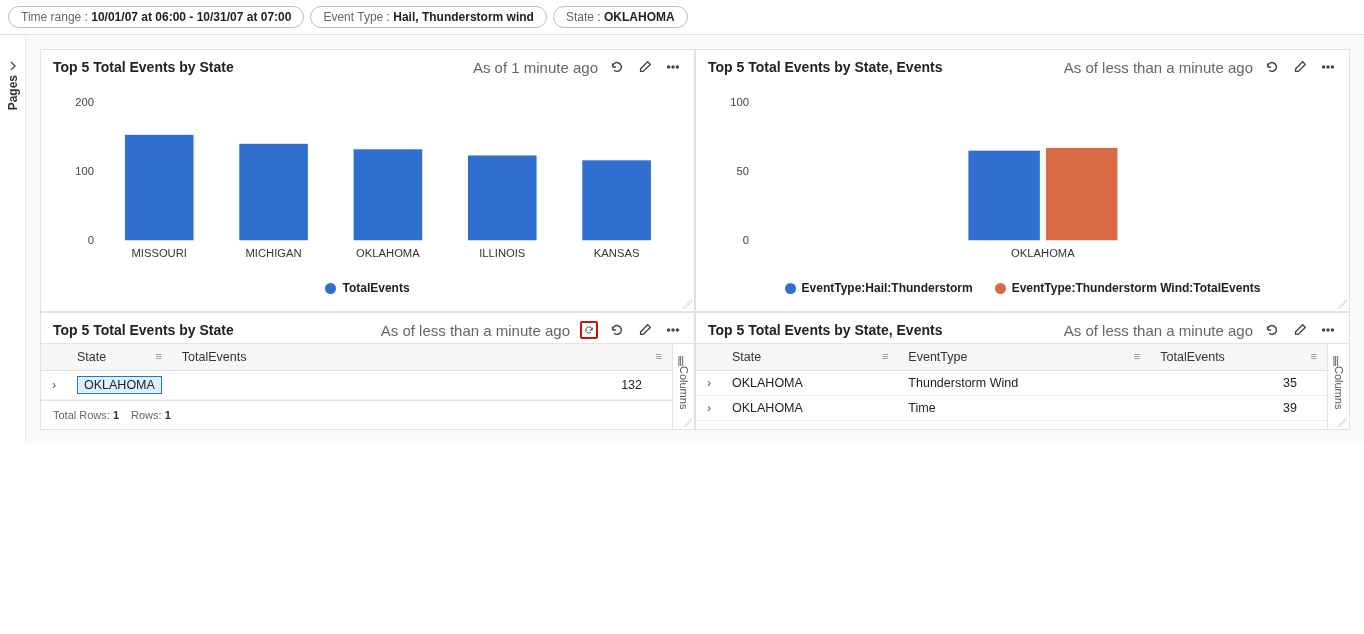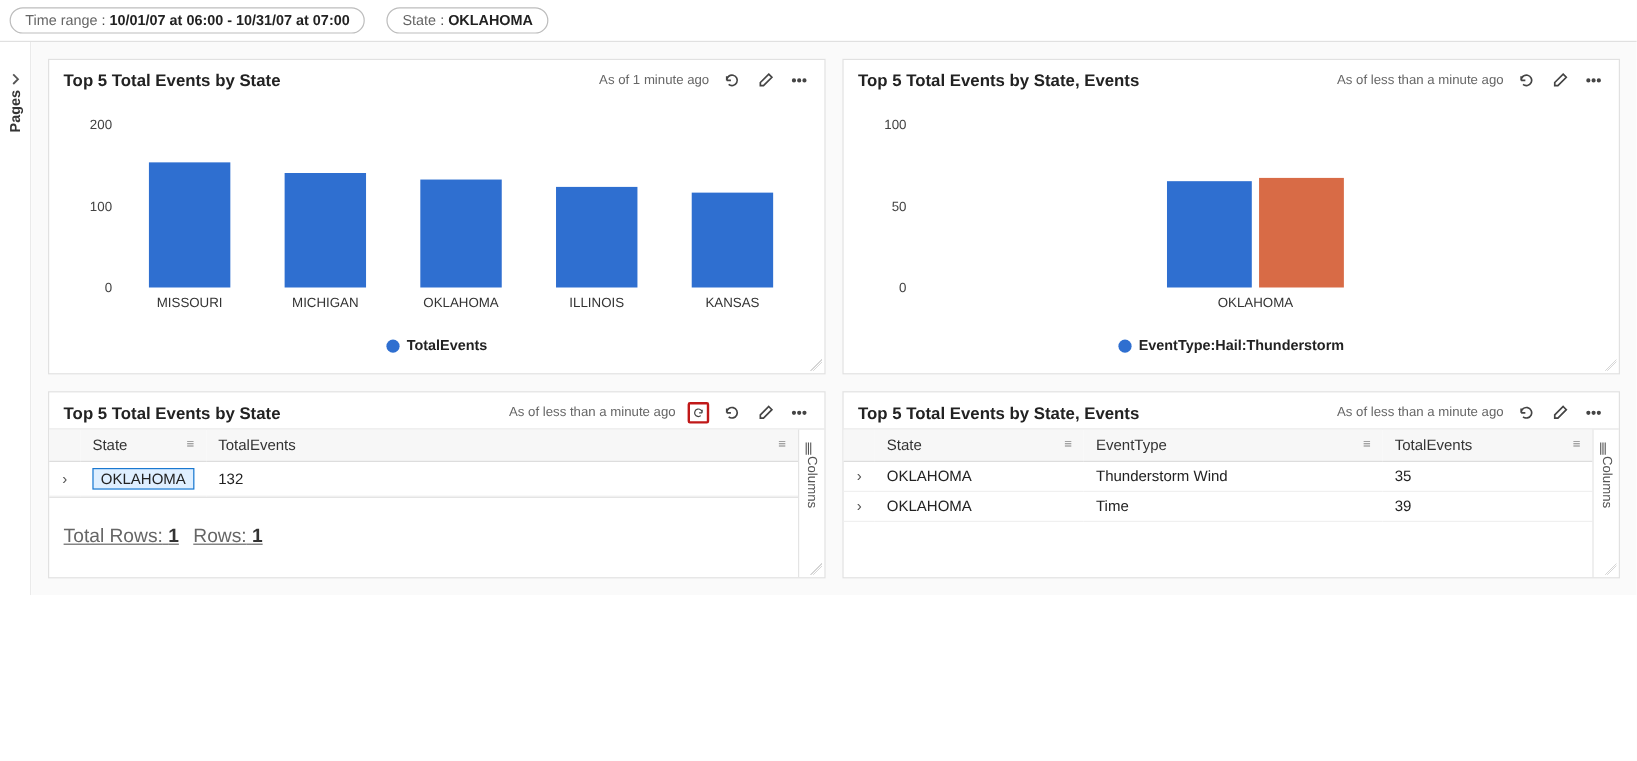--- a/index.html
+++ b/index.html
@@ -1,45 +1,45 @@
 <!DOCTYPE html>
 <html><head>
 <meta charset="utf-8">
 <style>
 * { box-sizing: border-box; margin: 0; padding: 0; }
 body { font-family: "Segoe UI", Arial, sans-serif; font-size: 13px; background: #fff; color: #222; }
 
-.filter-bar { display: flex; gap: 18px; padding: 6px 8px; border-bottom: 1px solid #e0e0e0; align-items: center; }
+.filter-bar { display: flex; gap: 6px; padding: 6px 8px; border-bottom: 1px solid #e0e0e0; align-items: center; }
 .filter-pill {
   border: 1px solid #bdbdbd; border-radius: 14px; padding: 3px 12px; font-size: 12px;
   color: #444; background: #fff; cursor: pointer;
 }
 .filter-pill .k { color: #666; }
 .filter-pill .v { font-weight: 600; color: #222; }
 
 .layout { display: flex; }
 .pages-tab {
   width: 26px; display: flex; align-items: flex-start; justify-content: center;
   padding-top: 40px; border-right: 1px solid #eaeaea; font-size: 12px; color: #333;
 }
 .pages-rot { writing-mode: vertical-rl; transform: rotate(180deg); font-weight: 600; }
 .pages-chevron { position: absolute; top: 60px; left: 8px; color: #555; }
 
 .grid {
-  flex: 1; display: grid; grid-template-columns: 1fr 1fr; gap: 14px;
+  flex: 1; display: grid; grid-template-columns: 1fr 1fr; gap: 0;
   padding: 14px; background: #fafafa;
 }
 .tile {
   background: #fff; border: 1px solid #e1e1e1; position: relative;
   display: flex; flex-direction: column;
 }
 .tile-header { display: flex; align-items: center; justify-content: space-between; padding: 8px 12px 4px; }
 .tile-title { font-weight: 600; font-size: 14px; color: #222; }
 .tile-tools { display: flex; align-items: center; gap: 10px; color: #555; }
-.ts { font-size: 11px; color: #666; }
+.ts { font-size: 15px; color: #666; }
 .icon-btn { width: 18px; height: 18px; display: inline-flex; align-items: center; justify-content: center; cursor: pointer; color: #444; }
 .icon-btn svg { width: 14px; height: 14px; stroke: currentColor; fill: none; stroke-width: 1.6; }
 .highlight-red { border: 2px solid #c01818; padding: 2px; border-radius: 2px; }
 
 .chart-body { flex: 1; padding: 4px 10px 8px; position: relative; }
 .chart-svg { width: 100%; height: 190px; }
 .legend { display: flex; gap: 22px; justify-content: center; padding: 4px 0 8px; font-size: 12px; }
 .legend .sw { width: 11px; height: 11px; border-radius: 50%; display: inline-block; margin-right: 6px; vertical-align: middle; }
 
 .tile-resize { position: absolute; right: 2px; bottom: 2px; width: 10px; height: 10px; opacity: .35;
@@ -58,35 +58,38 @@
 table { border-collapse: collapse; width: 100%; }
 thead th {
   text-align: left; font-weight: 400; font-size: 12.5px; color: #333;
   padding: 6px 10px; background: #f7f7f7; border-bottom: 1px solid #ddd;
 }
 thead th .hmenu { float: right; color: #888; font-size: 11px; }
 tbody td { padding: 5px 10px; font-size: 12.5px; border-bottom: 1px solid #f0f0f0; }
 .exp-cell { width: 26px; text-align: center; color: #555; }
 .sel-cell { width: 104px; }
 .sel-cell .hl { border: 1px solid #1a78d0; background: #dfefff; padding: 1px 6px; display: inline-block; }
-.num-cell { padding-right: 30px; }
+.num-cell { text-align: right; padding-right: 30px; }
 
 .footer-row {
-  border-top: 1px solid #e4e4e4; padding: 24px 12px; font-size: 16px; color: #666;
-  display: flex; gap: 12px; text-decoration: underline;
+  border-top: 1px solid #e4e4e4; padding: 8px 12px; font-size: 11px; color: #666;
+  display: flex; gap: 12px;
 }
 .footer-row b { font-weight: 700; color: #333; }
 .tbody-fill { flex: 1; }
 </style>
 </head>
 <body>
 
 <div class="filter-bar">
   <span class="filter-pill">
     <span class="k">Time range</span> : <span class="v">10/01/07 at 06:00 - 10/31/07 at 07:00</span>
+  </span>
+  <span class="filter-pill">
+    <span class="k">Event Type</span> : <span class="v">Hail, Thunderstorm wind</span>
   </span>
   <span class="filter-pill">
     <span class="k">State</span> : <span class="v">OKLAHOMA</span>
   </span>
 </div>
 
 <div class="layout">
   <div class="pages-tab">
     <span class="pages-chevron">
       <svg width="10" height="10" viewBox="0 0 10 10">
@@ -173,20 +176,21 @@
         <svg class="chart-svg" id="chart-tr" viewBox="0 0 620 170">
             <text x="42" y="149" text-anchor="end" font-size="11" fill="#444">0</text>
             <text x="42" y="81.5" text-anchor="end" font-size="11" fill="#444">50</text>
             <text x="42" y="14" text-anchor="end" font-size="11" fill="#444">100</text>
             <rect x="257" y="57.25" width="70" height="87.75" fill="#2f6fd0"></rect>
             <rect x="333" y="54.55" width="70" height="90.45" fill="#d86b46"></rect>
             <text x="330" y="161" text-anchor="middle" font-size="11" fill="#333">OKLAHOMA</text>
           </svg>
         <div class="legend" id="legend-tr">
             <span><span class="sw" style="background:#2f6fd0"></span><b>EventType:Hail:Thunderstorm</b></span>
+            <span><span class="sw" style="background:#d86b46"></span><b>EventType:Thunderstorm Wind:TotalEvents</b></span>
           </div>
       </div>
       <div class="tile-resize"></div>
     </div>
 
     <div class="tile">
       <div class="tile-header">
         <div class="tile-title">Top 5 Total Events by State</div>
         <div class="tile-tools">
           <span class="ts">As of less than a minute ago</span>

